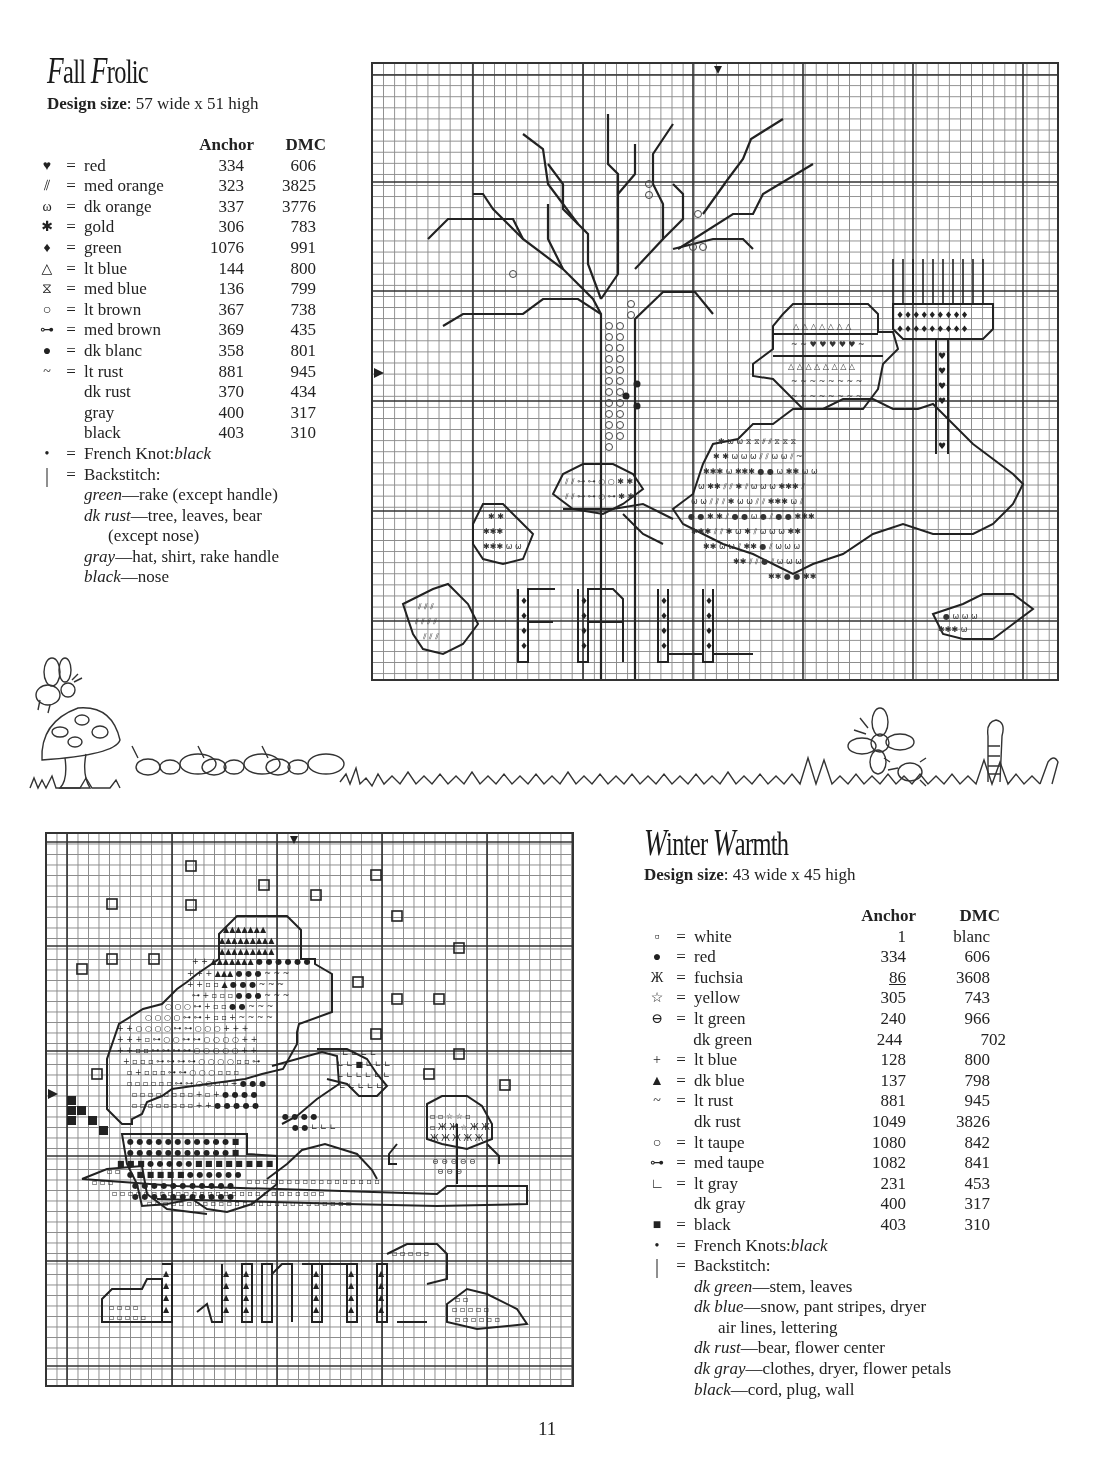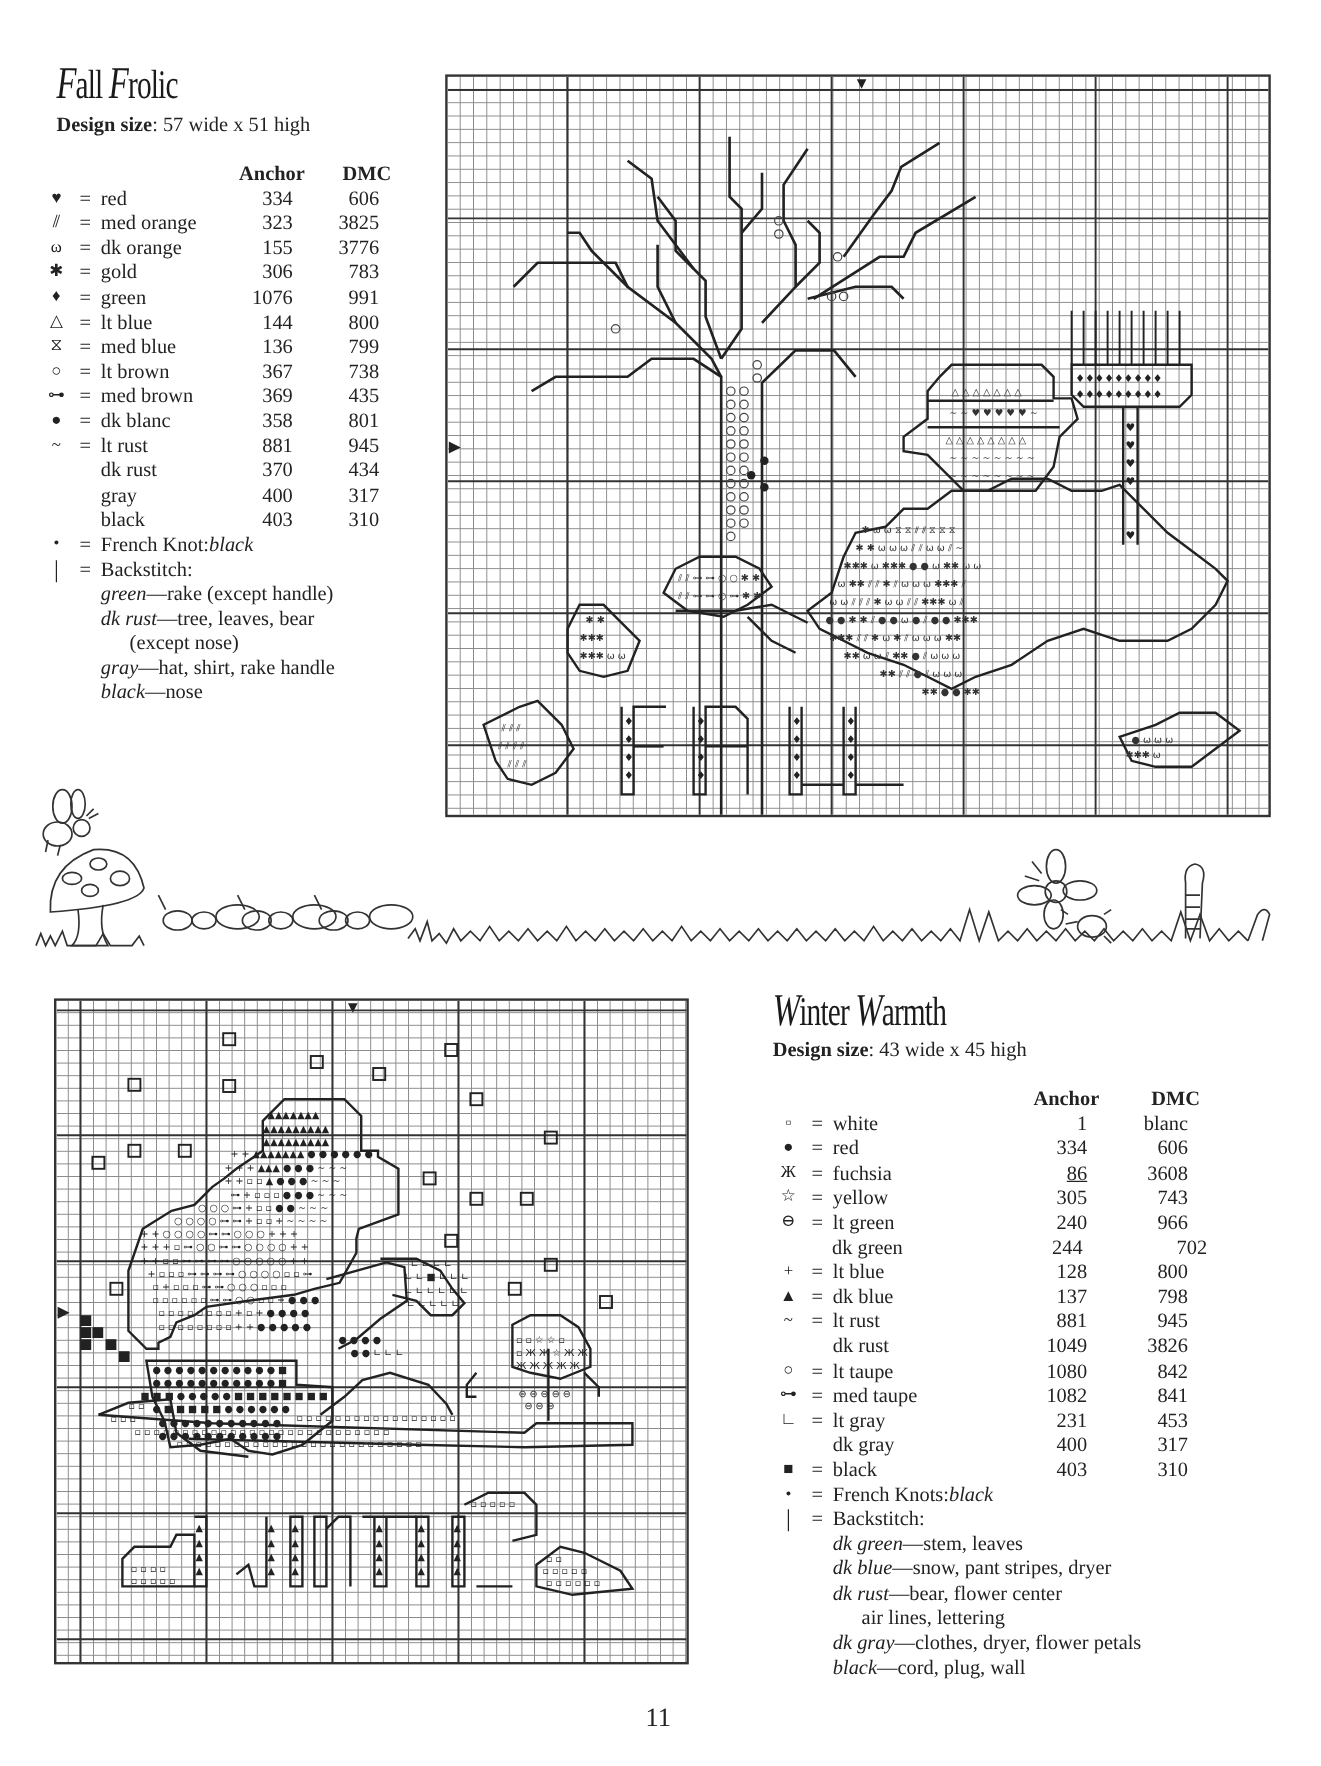--- a/index.html
+++ b/index.html
@@ -22,21 +22,21 @@
   .bs-line { padding-left: 48px; white-space: nowrap; height: 20.6px; }
   .bs-line.indent { padding-left: 72px; }
   .bs-line i { font-style: italic; }
   .chart { background-color: #fff; border: 2px solid #333; box-sizing: border-box; overflow: hidden; }
   .grid-fine {
     position: absolute; inset: 0;
     background-image:
       linear-gradient(to right, #8a8a8a 1px, transparent 1px),
       linear-gradient(to bottom, #8a8a8a 1px, transparent 1px);
   }
-  .page-num { font-size: 22px; }
+  .page-num { font-size: 19px; }
   svg { display: block; }
 </style>
 </head>
 <body>
 
 <div class="abs title" style="left:47px;top:48px;">
   <span class="cap">F</span><span>all </span><span class="cap">F</span><span>rolic</span>
 </div>
 <div class="abs design-size" style="left:47px;top:94px;">
   <b>Design size</b><span>: 57 wide x 51 high</span>
@@ -60,21 +60,21 @@
         <span class="sym">⫽</span>
         <span class="eq">=</span>
         <span class="nm">med orange</span>
         <span class="an" style="width: 60px;">323</span>
         <span class="dm" style="width: 72px;">3825</span>
       </div>
       <div class="key-row">
         <span class="sym">ω</span>
         <span class="eq">=</span>
         <span class="nm">dk orange</span>
-        <span class="an" style="width: 60px;">155</span>
+        <span class="an" style="width: 60px;">337</span>
         <span class="dm" style="width: 72px;">3776</span>
       </div>
       <div class="key-row">
         <span class="sym">✱</span>
         <span class="eq">=</span>
         <span class="nm">gold</span>
         <span class="an" style="width: 60px;">306</span>
         <span class="dm" style="width: 72px;">783</span>
       </div>
       <div class="key-row">
@@ -679,20 +679,20 @@
       <i>black</i>
   </div>
   <div class="key-row">
     <span class="sym" style="font-size:20px">|</span>
     <span class="eq">=</span>
     <span>Backstitch:</span>
   </div>
   <div id="winter-bs">
       <div class="bs-line"><i>dk green</i><span>—stem, leaves</span></div>
       <div class="bs-line"><i>dk blue</i><span>—snow, pant stripes, dryer</span></div>
+      <div class="bs-line indent"><i></i><span>air lines, lettering</span></div>
       <div class="bs-line"><i>dk rust</i><span>—bear, flower center</span></div>
-      <div class="bs-line indent"><i></i><span>air lines, lettering</span></div>
       <div class="bs-line"><i>dk gray</i><span>—clothes, dryer, flower petals</span></div>
       <div class="bs-line"><i>black</i><span>—cord, plug, wall</span></div>
     </div>
 </div>
 
 <div class="abs page-num" style="left:538px;top:1418px;">11</div>
 
 </body></html>

